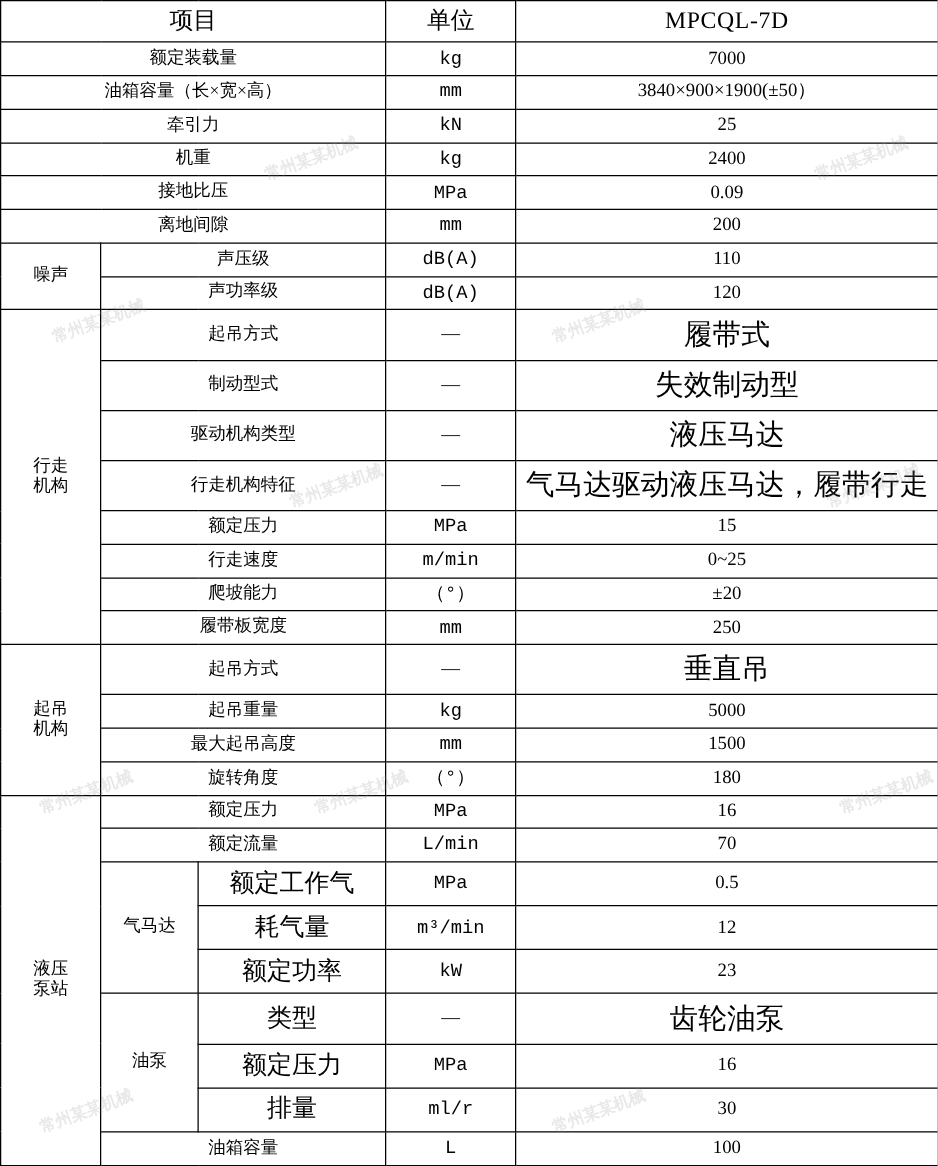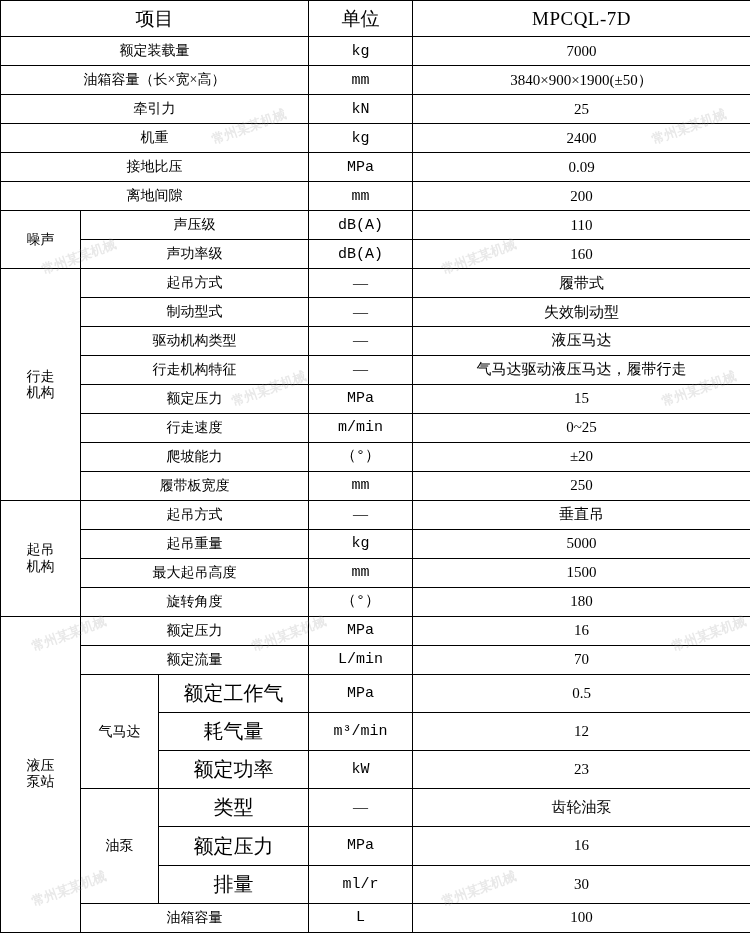--- a/index.html
+++ b/index.html
@@ -48,21 +48,21 @@
   }
   .unit {
     font-size: 15px;
     font-family: Liberation Mono, monospace;
   }
   .val {
     font-size: 15px;
     font-family: Liberation Serif, serif;
   }
   .val-cn {
-    font-size: 15px;
+    font-size: 23px;
   }
   .grp {
     font-size: 14px;
     line-height: 1.3;
   }
   .dash {
     font-size: 15px;
   }
   
   .wm {
@@ -128,21 +128,21 @@
 
     <tr>
       <td rowspan="2" class="grp">噪声</td>
       <td colspan="2" class="cn">声压级</td>
       <td class="unit">dB(A)</td>
       <td class="val">110</td>
     </tr>
     <tr>
       <td colspan="2" class="cn">声功率级</td>
       <td class="unit">dB(A)</td>
-      <td class="val">160</td>
+      <td class="val">120</td>
     </tr>
 
     <tr>
       <td rowspan="8" class="grp">
         <span>行走</span><br>
         <span>机构</span>
       </td>
       <td colspan="2" class="cn">起吊方式</td>
       <td class="dash">—</td>
       <td class="val-cn">履带式</td>

